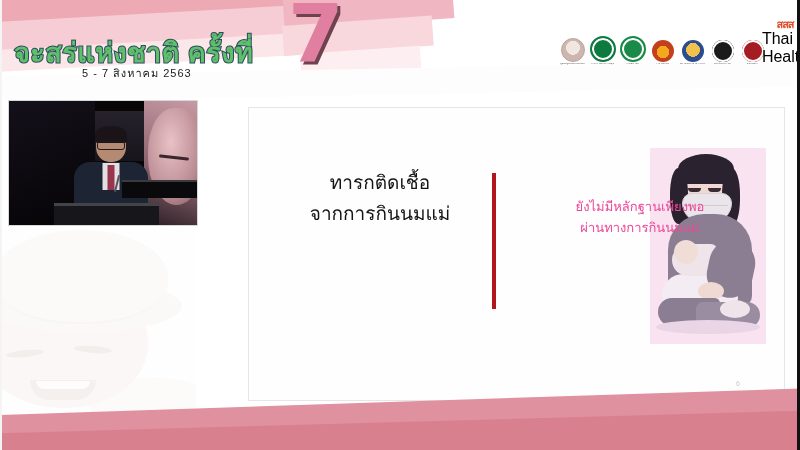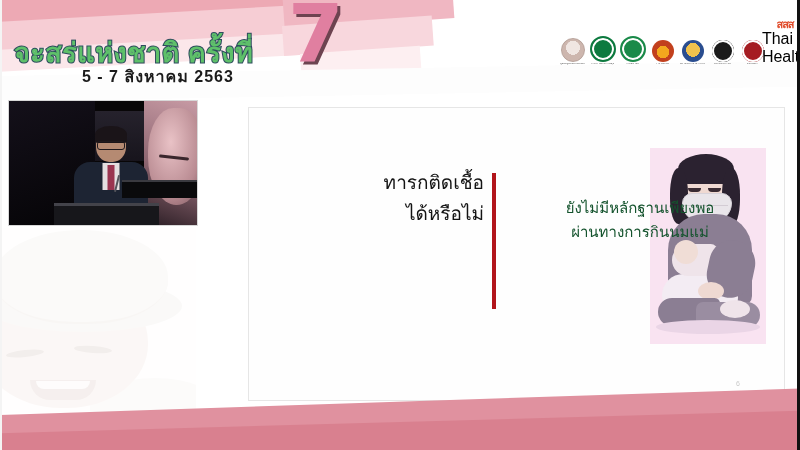--- a/index.html
+++ b/index.html
@@ -26,21 +26,21 @@
   .hdr-band-f{position:absolute;left:300px;top:54px;width:120px;height:26px;background:#fdeff1;
               transform:rotate(-4deg);transform-origin:left top;}
   .hdr-white-bottom{position:absolute;left:0;top:76px;width:800px;height:26px;background:#fdfdfd;
               transform:rotate(-1.1deg);transform-origin:left top;}
 
   
   .t-line1{position:absolute;left:28px;top:3px;font-size:27px;font-weight:bold;letter-spacing:.5px;
            color:#3aa0d8;-webkit-text-stroke:2px #2e4b5e;paint-order:stroke fill;white-space:nowrap;}
   .t-line2{position:absolute;left:14px;top:31px;font-size:27px;font-weight:bold;letter-spacing:.5px;
            color:#5ec06a;-webkit-text-stroke:2px #2e4b5e;paint-order:stroke fill;white-space:nowrap;}
-  .t-date{position:absolute;left:82px;top:64px;font-size:16px;font-weight:bold;color:#1b1b1b;
+  .t-date{position:absolute;left:82px;top:64px;font-size:11px;font-weight:normal;color:#1b1b1b;
           letter-spacing:1px;white-space:nowrap;}
   .big7{position:absolute;left:288px;top:-6px;font-size:80px;font-weight:bold;color:#e07fa0;
         line-height:1;text-shadow:3px 3px 0 #6d4350;font-family:"DejaVu Sans",sans-serif;}
 
   
   .tagline{position:absolute;left:362px;top:61px;font-size:21px;font-weight:bold;font-style:italic;
            color:#4fb3e6;-webkit-text-stroke:2.2px #2b4a5c;paint-order:stroke fill;white-space:nowrap;
            letter-spacing:.4px;}
   .tagline .amp{color:#e88ab0;}
 
@@ -109,28 +109,28 @@
             background:#fbf8f6;}
   .pb-shoulder{position:absolute;left:90px;top:150px;width:130px;height:60px;border-radius:50% 50% 0 0;
                background:#f7f4f2;}
   .photo-bottom-veil{position:absolute;left:0;top:0;width:100%;height:100%;
                 background:rgba(255,255,255,.62);}
 
   
   .panel{position:absolute;left:248px;top:107px;width:535px;height:292px;background:#fefefe;
          border:1px solid #e6e6e6;}
 
-  .qblock{position:absolute;left:276px;top:168px;width:208px;text-align:right;}
+  .qblock{position:absolute;left:276px;top:168px;width:208px;text-align:center;}
   .qline{font-size:19px;color:#141414;line-height:1.62;white-space:nowrap;}
   .qline.en{font-weight:bold;font-size:18px;letter-spacing:.3px;}
 
   .redbar{position:absolute;left:492px;top:173px;width:4px;height:136px;background:#b2151b;}
 
   .ablock{position:absolute;left:500px;top:196px;width:280px;text-align:center;z-index:4;}
-  .aline{font-size:15px;color:#14532d;line-height:1.62;white-space:nowrap;font-weight:normal;}
+  .aline{font-size:13px;color:#ec4899;line-height:1.62;white-space:nowrap;font-weight:normal;}
 
   
   .illus{position:absolute;left:650px;top:148px;width:116px;height:196px;background:#f9e3f1;overflow:hidden;}
   .il-hair-back{position:absolute;left:22px;top:8px;width:66px;height:78px;border-radius:46% 46% 40% 40%;
                 background:#2b2230;}
   .il-face{position:absolute;left:32px;top:14px;width:48px;height:60px;border-radius:46% 46% 50% 50%;
            background:#efd9d2;}
   .il-hair-top{position:absolute;left:28px;top:6px;width:56px;height:30px;border-radius:50% 50% 18% 18%;
                background:#2b2230;}
   .il-hair-sideL{position:absolute;left:20px;top:20px;width:18px;height:56px;border-radius:46%;
@@ -256,21 +256,21 @@
     <div class="pb-teeth"></div>
     <div class="pb-brim"></div>
     <div class="pb-hat"></div>
     <div class="photo-bottom-veil"></div>
   </div>
 
   <div class="panel"></div>
 
   <div class="qblock">
     <div class="qline">ทารกติดเชื้อ</div>
-    <div class="qline">ได้หรือไม่</div>
+    <div class="qline">จากการกินนมแม่</div>
   </div>
 
   <div class="redbar"></div>
 
   <div class="illus">
     <div class="il-hair-back"></div>
     <div class="il-face"></div>
     <div class="il-hair-top"></div>
     <div class="il-hair-sideL"></div>
     <div class="il-hair-sideR"></div>

